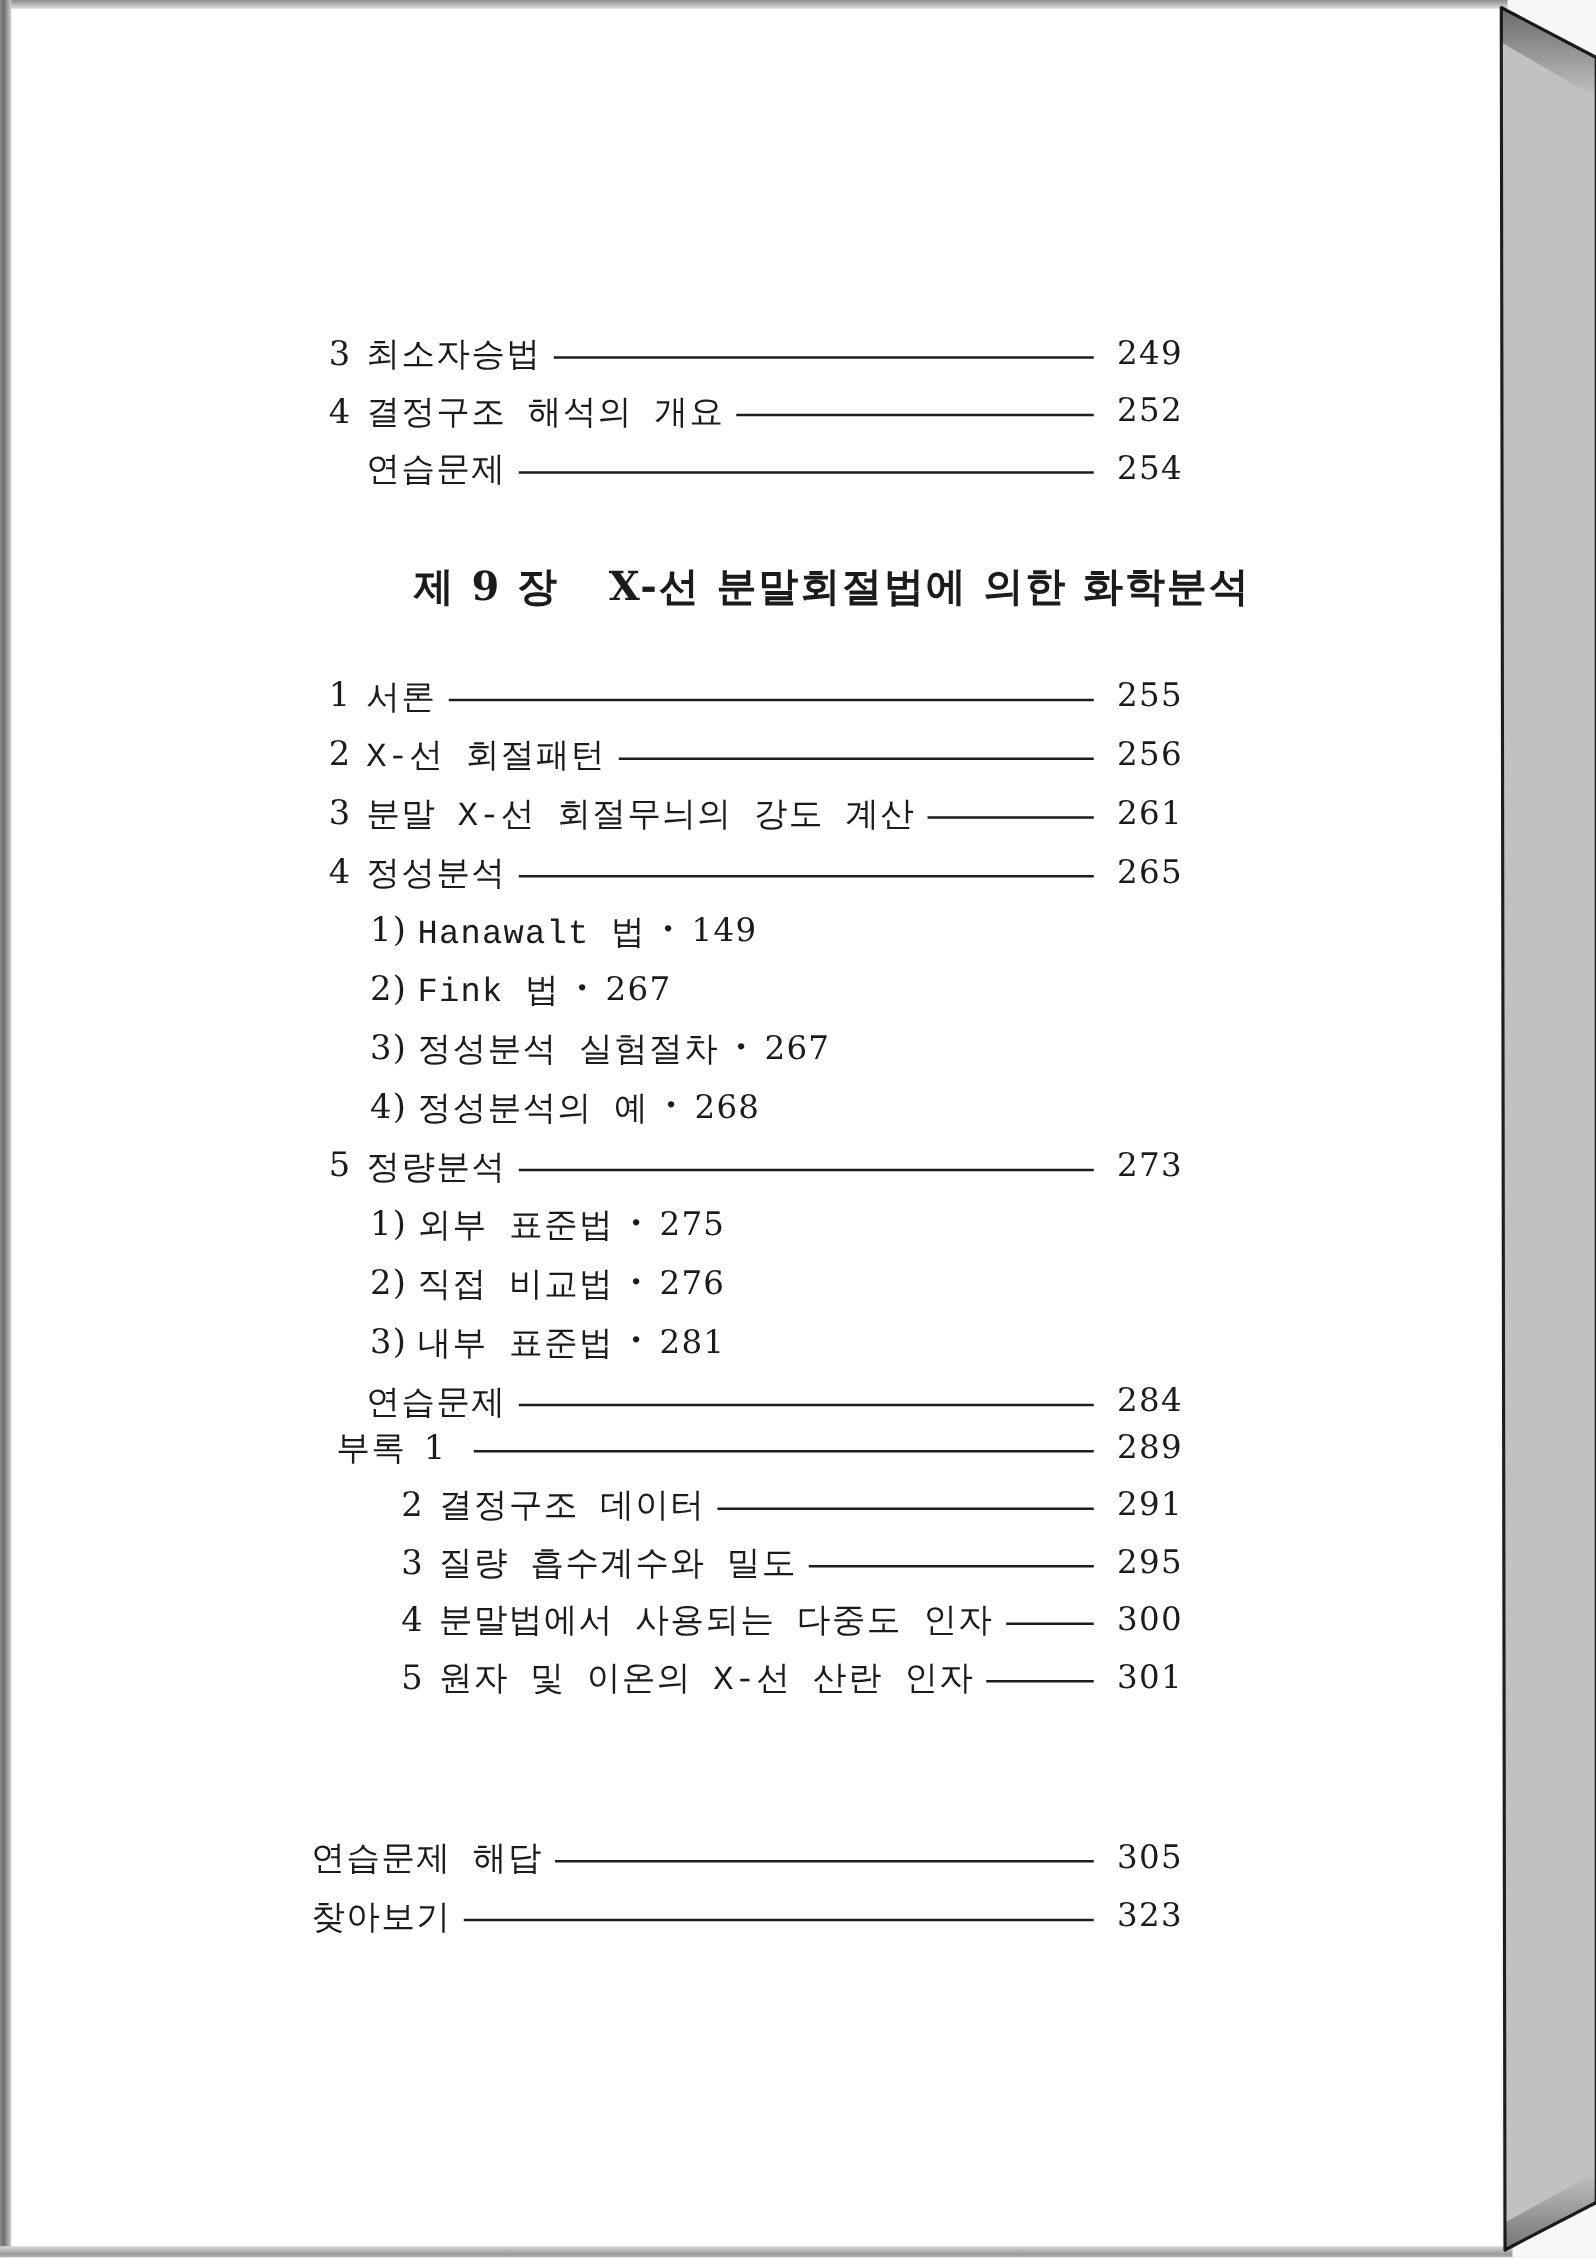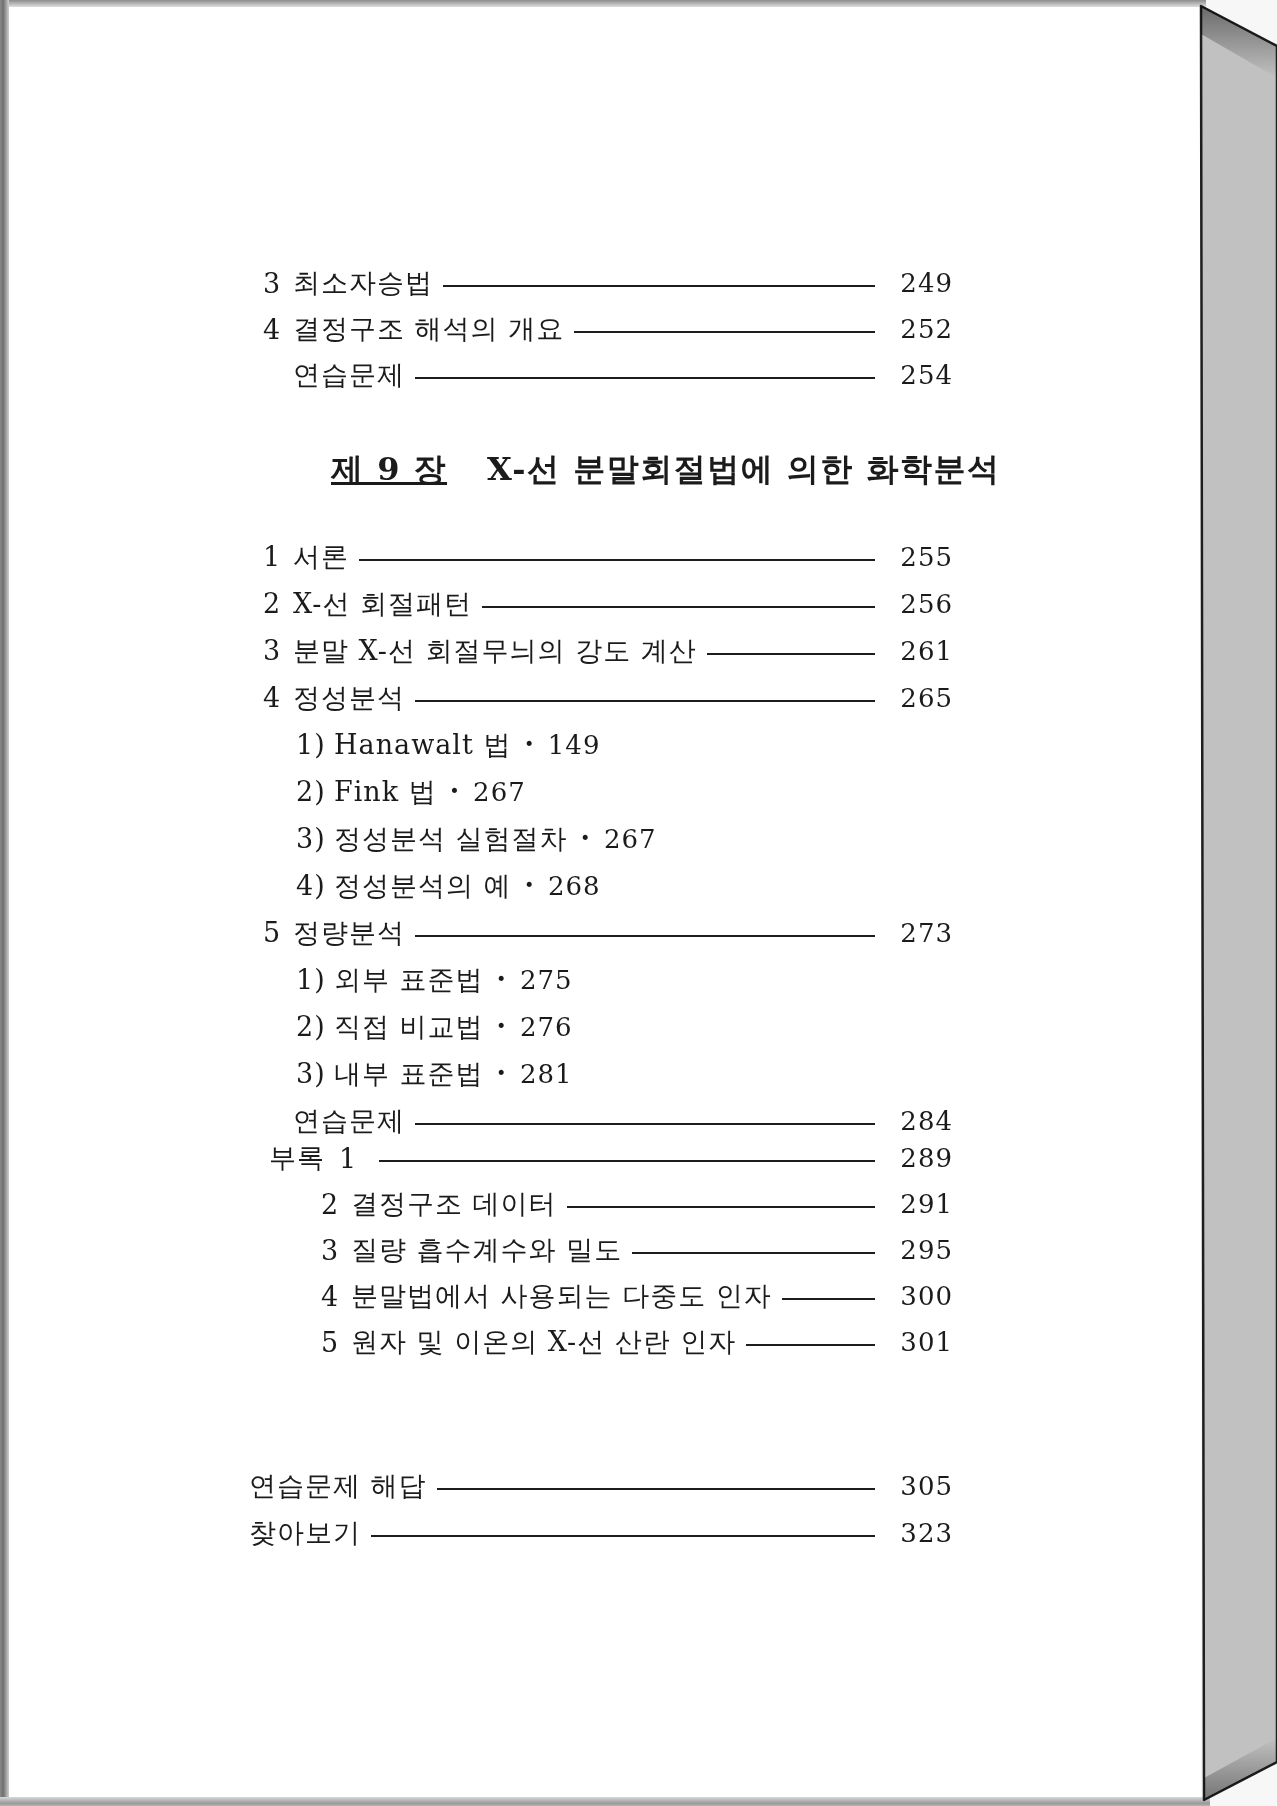--- a/index.html
+++ b/index.html
@@ -46,35 +46,35 @@
 
   .r-top   { padding-left:254px; }
   .r-sub   { padding-left:287px; }
   .r-appfirst { padding-left:260px; }
   .r-app   { padding-left:312px; }
   .r-back  { padding-left:240px; }
 
   .num  { flex:none; width:30px; }
   .r-sub .num { width:38px; }
   .prefix { flex:none; margin-right:14px; }
-  .label { flex:none; }
+  .label { flex:none;font-family:Liberation Mono, monospace; }
   .leader {
     flex:1 1 auto; height:0; border-top:2.5px solid #1d1d1d;
     margin:0 12px 0 10px; transform:translateY(3px); min-width:20px;
   }
   .pagenum {
-    flex:none; width:66px; text-align:right; font-size:26px;
+    flex:none; width:66px; text-align:center; font-size:26px;
     letter-spacing:1px; font-feature-settings:"onum";
   }
   .dot { margin:0 13px; font-weight:bold; transform:translateY(-1px); }
   .subpage { font-size:26px; letter-spacing:1px; font-feature-settings:"onum"; }
 
   .chapter-line { display:flex; align-items:center; padding-left:322px;
     font-size:32px; font-weight:600; letter-spacing:1.5px; }
-  .chapter-prefix { margin-right:40px;text-decoration:underline; }
+  .chapter-prefix { margin-right:40px; }
 </style>
 </head>
 <body>
 
 <div class="canvas">
 
   <div class="page-sheet"></div>
   <div class="strip-top"></div>
   <div class="strip-left"></div>
   <div class="strip-bottom"></div>

